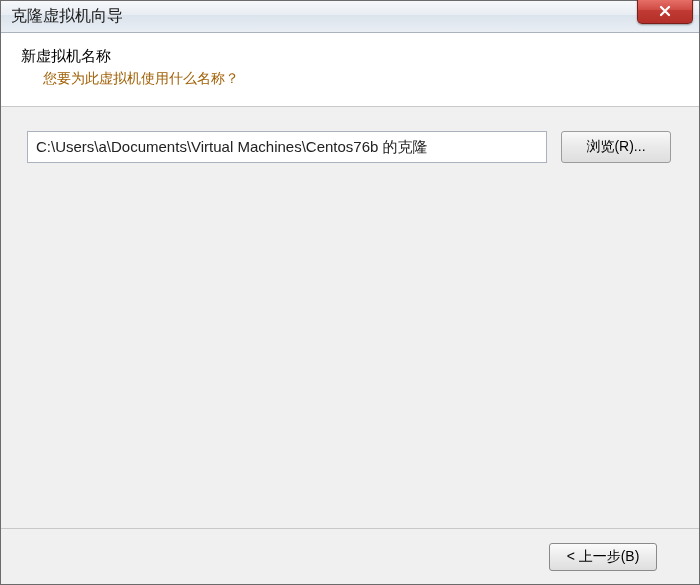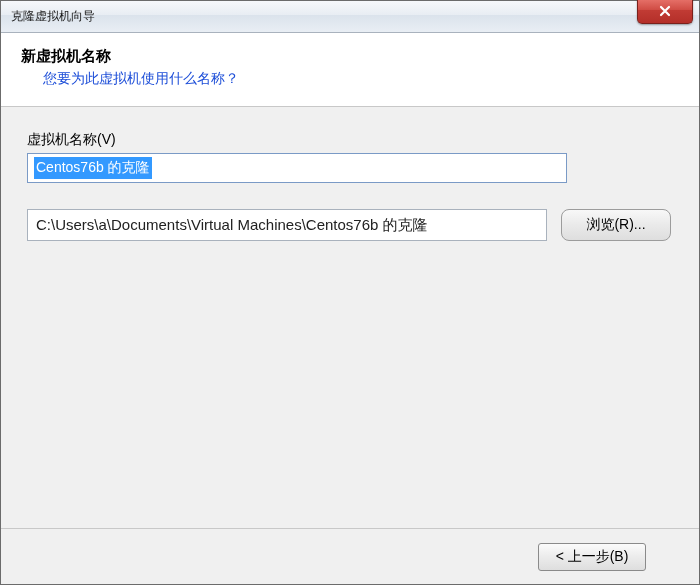--- a/index.html
+++ b/index.html
@@ -24,21 +24,21 @@
       height: 32px;
       background: linear-gradient(to bottom, #f6f8fb 0%, #e8edf3 45%, #dbe3ec 46%, #e9eef4 100%);
       border-bottom: 1px solid #a9b2bd;
       display: flex;
       align-items: center;
       padding: 0 10px;
       position: relative;
     }
     .titlebar-text {
       color: #1a1a1a;
-      font-size: 12px;
+      font-size: 16px;
     }
     .close-btn {
       position: absolute;
       right: 0;
       top: -3px;
       width: 56px;
       height: 26px;
       background: linear-gradient(to bottom, #e9756d 0%, #cf4b43 48%, #c13b34 49%, #b42f29 100%);
       border: 1px solid #7a201b;
       border-top: none;
@@ -55,27 +55,27 @@
       cursor: pointer;
       margin-right: 6px;
     }
     .header-pane {
       background: #fff;
       border-bottom: 1px solid #c8c8c8;
       padding: 14px 20px 18px;
     }
     .header-title {
       font-size: 15px;
-      font-weight: bold;
+      font-weight: normal;
       color: #000;
       margin-bottom: 4px;
     }
     .header-subtitle {
       font-size: 14px;
-      color: #1d4ed8;
+      color: #a16207;
       padding-left: 22px;
     }
     .content {
       flex: 1;
       background: #f0f0f0;
       padding: 24px 26px 10px 26px;
     }
     .field-group {
       margin-bottom: 26px;
     }
@@ -114,30 +114,30 @@
       padding: 0 8px;
       font-size: 15px;
       font-family: inherit;
       color: #222;
     }
     .browse-btn {
       width: 110px;
       height: 32px;
       background: linear-gradient(to bottom, #f8f8f8 0%, #eaeaea 48%, #dedede 100%);
       border: 1px solid #9c9c9c;
-      border-radius: 8px;
+      border-radius: 3px;
       font-size: 14px;
       font-family: inherit;
       color: #000;
       cursor: pointer;
     }
     .footer {
       border-top: 1px solid #c8c8c8;
       height: 56px;
-      padding: 0 33px;
+      padding: 0 22px;
       display: flex;
       align-items: center;
       justify-content: flex-end;
       gap: 10px;
       background: #f0f0f0;
     }
     .footer .gap { width: 10px; }
     .dlg-btn {
       min-width: 108px;
       height: 28px;
@@ -172,26 +172,20 @@
     </div>
   </div>
 
   <div class="header-pane">
     <div class="header-title">新虚拟机名称</div>
     <div class="header-subtitle">您要为此虚拟机使用什么名称？</div>
   </div>
 
   <div class="content">
 
-    <div class="field-group">
-      <div class="field-label">虚拟机名称(V)</div>
-      <div class="name-input">
-        <span class="selected-text">Centos76b 的克隆</span>
-      </div>
-    </div>
 
     <div class="field-group">
       <div class="location-row">
         <input type="text" class="location-input" value="C:\Users\a\Documents\Virtual Machines\Centos76b 的克隆" style="">
         <button class="browse-btn">浏览(R)...</button>
       </div>
     </div>
 
   </div>
 

